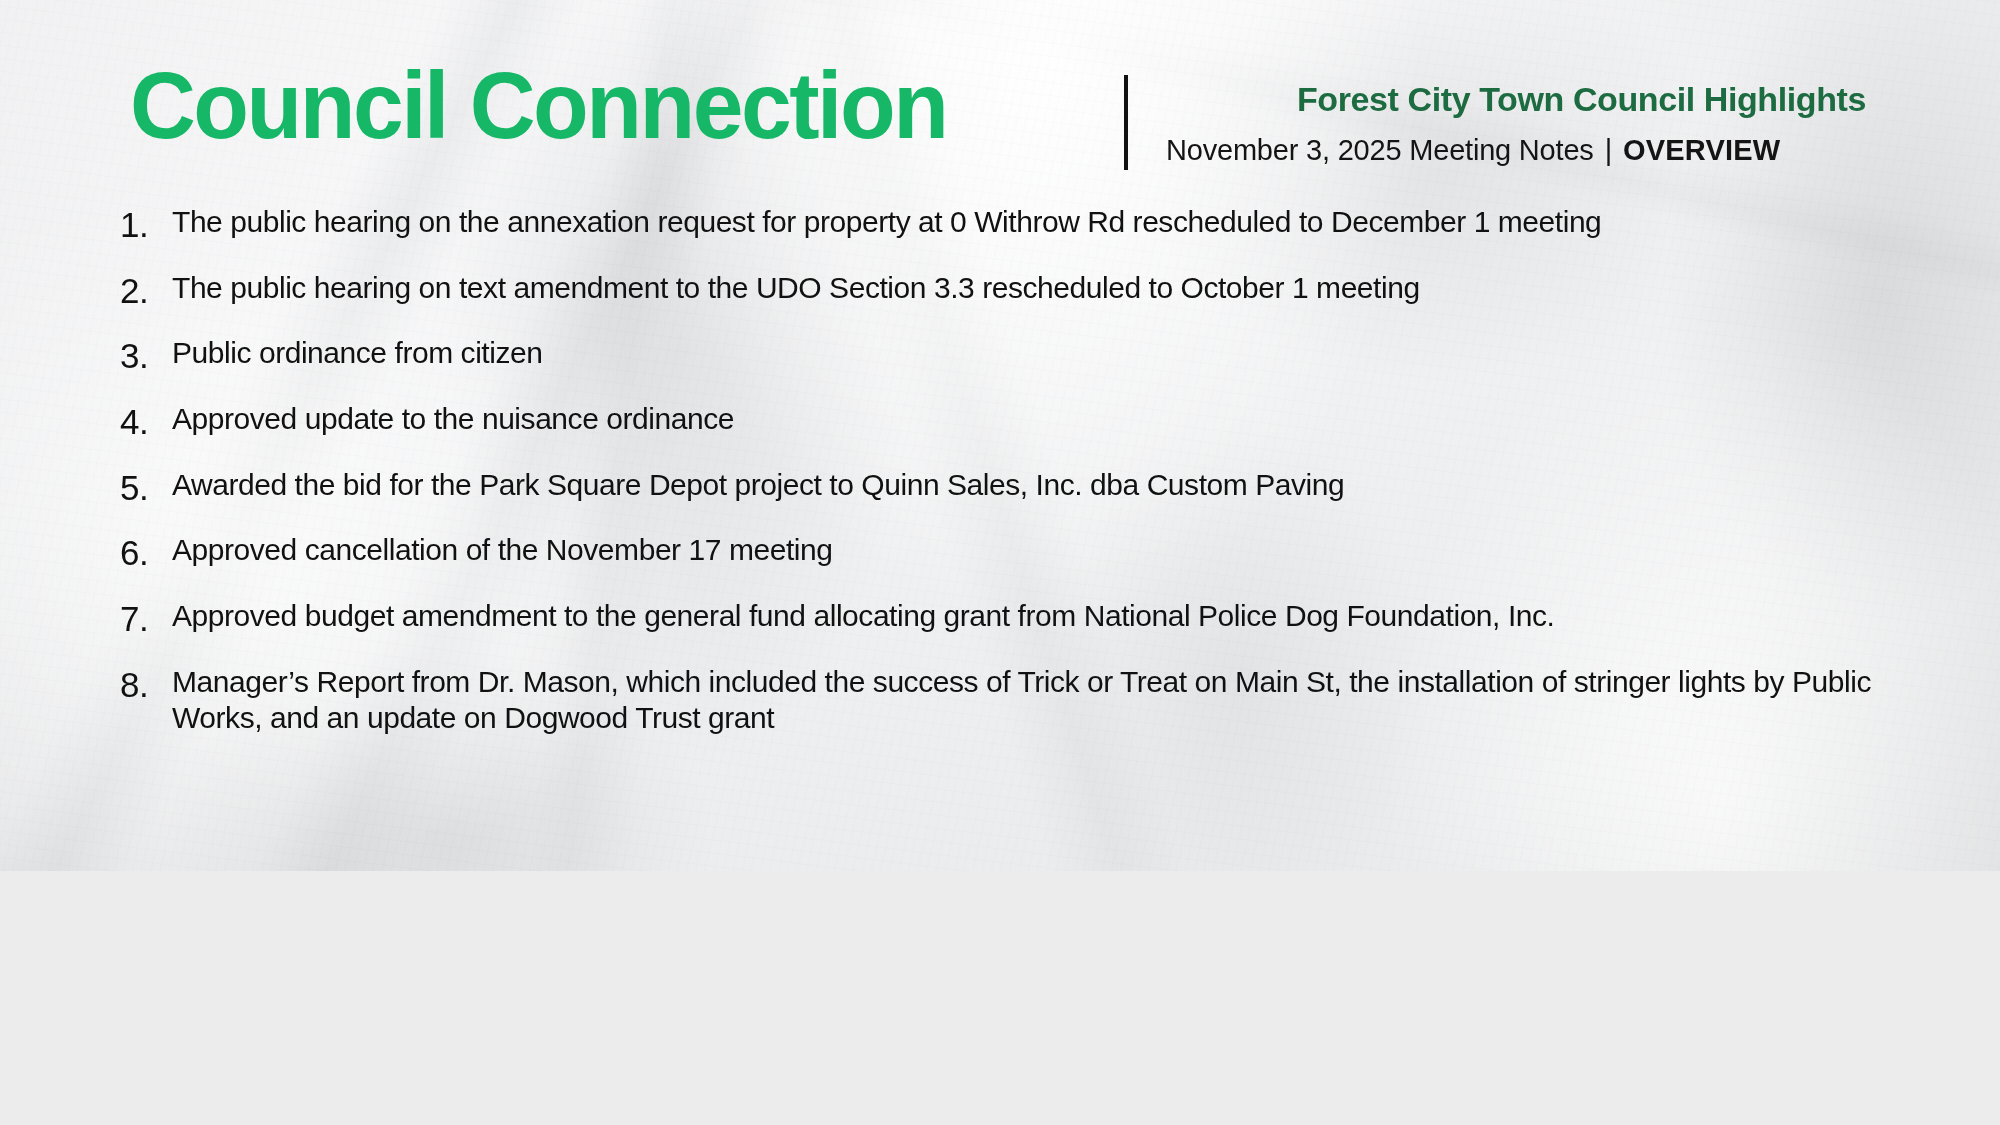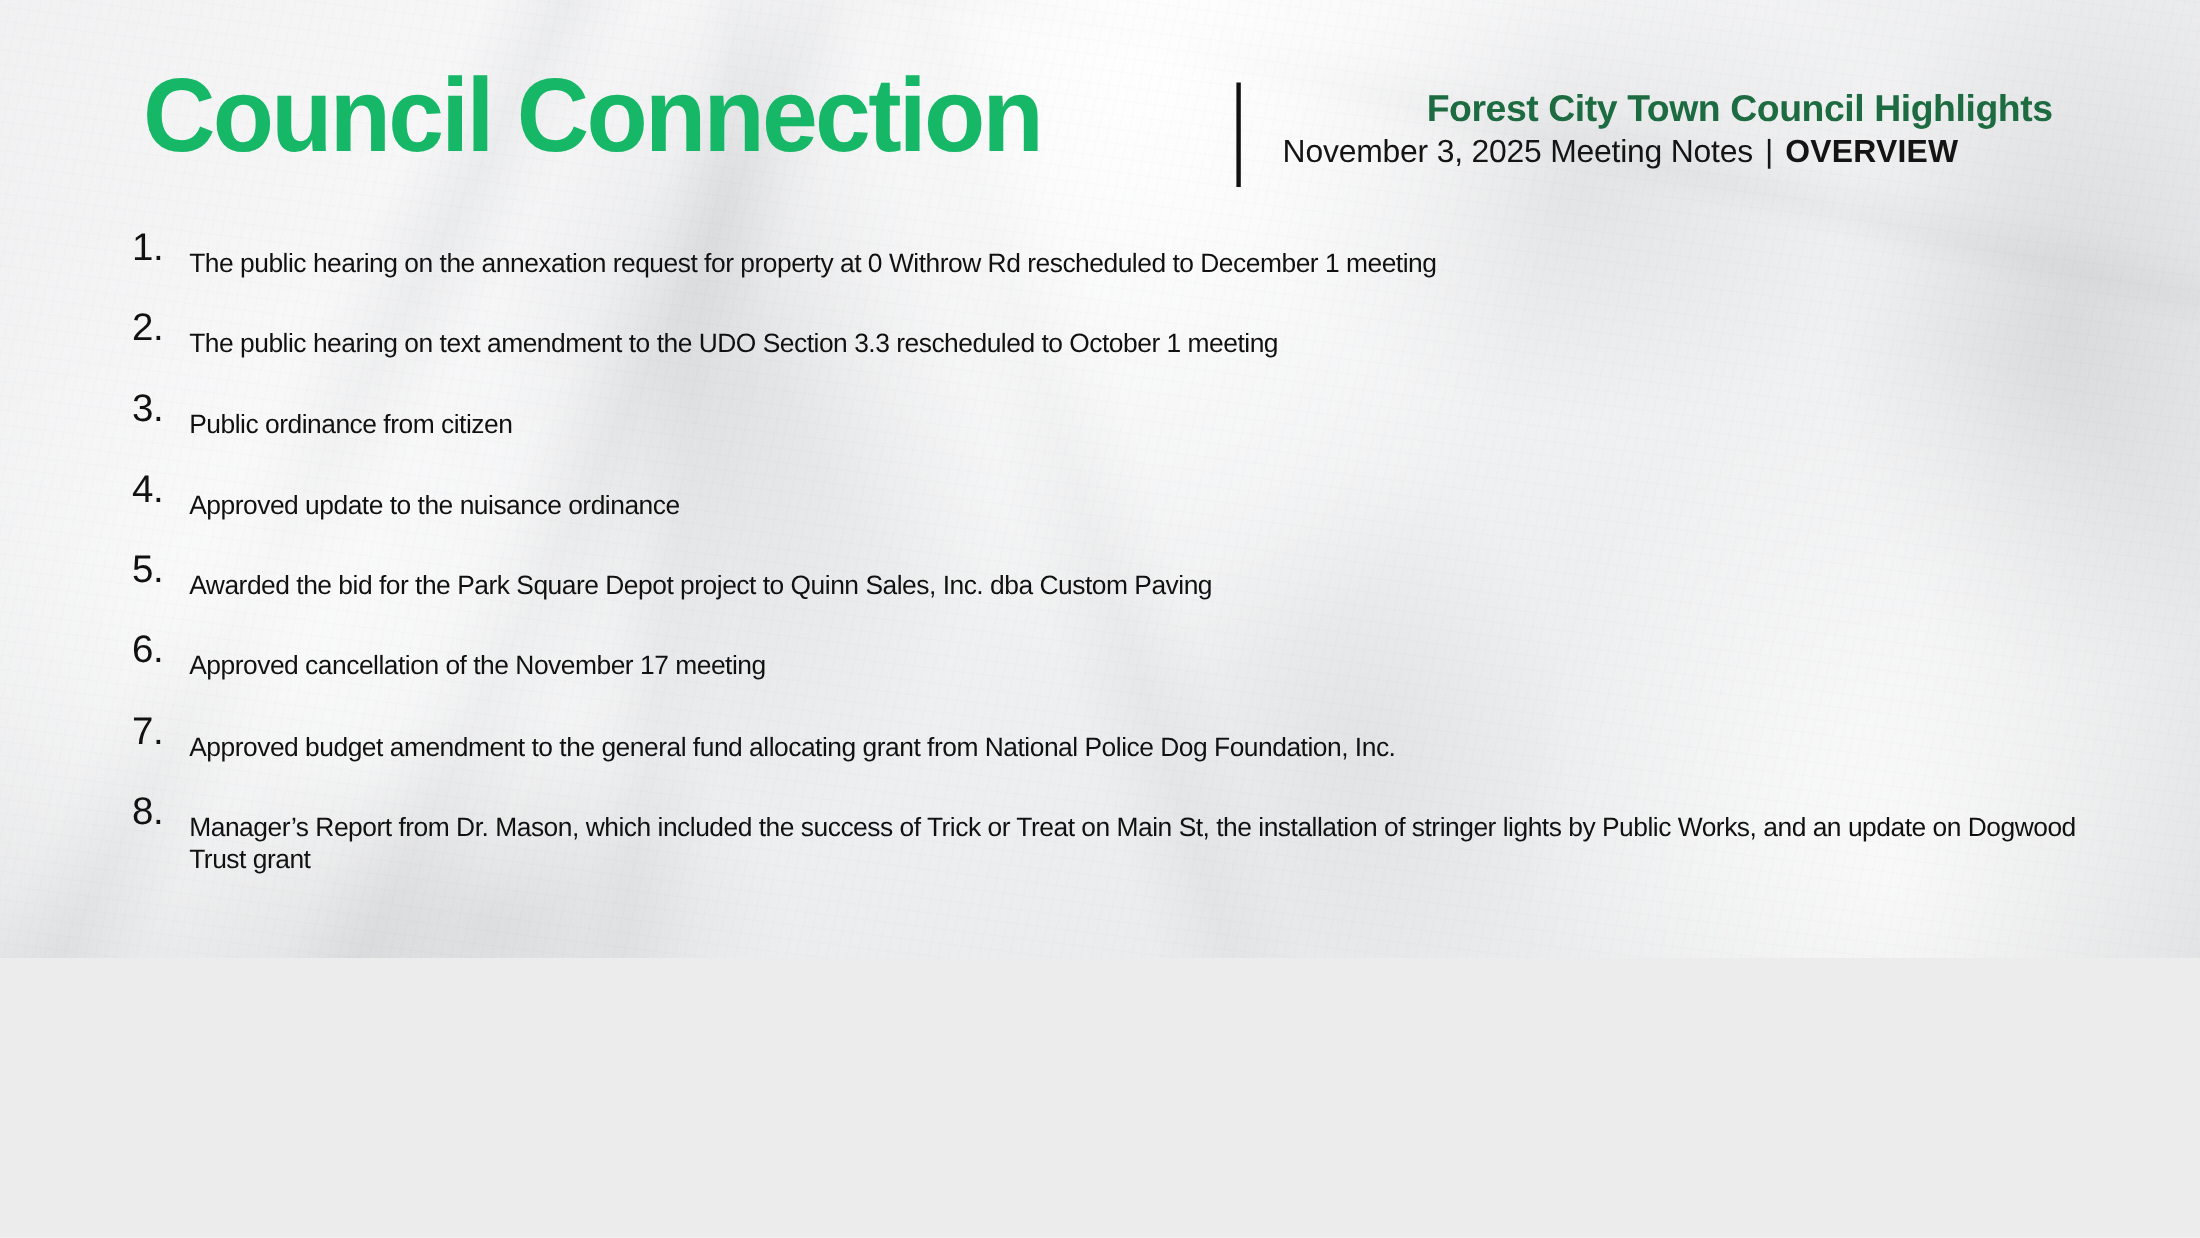--- a/index.html
+++ b/index.html
@@ -104,21 +104,21 @@
   }
   .header-sub-title {
     font-size: 34px;
     font-weight: 700;
     color: #1d6b41;
     letter-spacing: -0.4px;
     line-height: 1.12;
     white-space: nowrap;
   }
   .header-meta {
-    margin-top: 4px;
+    margin-top: 16px;
     font-size: 29px;
     color: #141414;
     letter-spacing: -0.2px;
     line-height: 1.15;
     white-space: nowrap;
     display: flex;
     align-items: baseline;
     gap: 0;
   }
   .header-meta .meta-date { font-weight: 400; }
@@ -141,26 +141,25 @@
   .list-item .num {
     flex: 0 0 auto;
     width: 52px;
     font-size: 35px;
     line-height: 1.22;
     letter-spacing: -0.4px;
     font-weight: 400;
   }
   .list-item .txt {
     flex: 1 1 auto;
-    font-size: 24px;
+    font-size: 30px;
     line-height: 1.22;
     letter-spacing: -0.45px;
     font-weight: 400;
     max-width: 1680px;
-    margin-top: 21px;
   }
   .list-item.wide .txt { max-width: 1730px; }
 
   
   .next-meeting {
     position: absolute;
     left: 95px;
     top: 982px;
     height: 78px;
     min-width: 560px;

